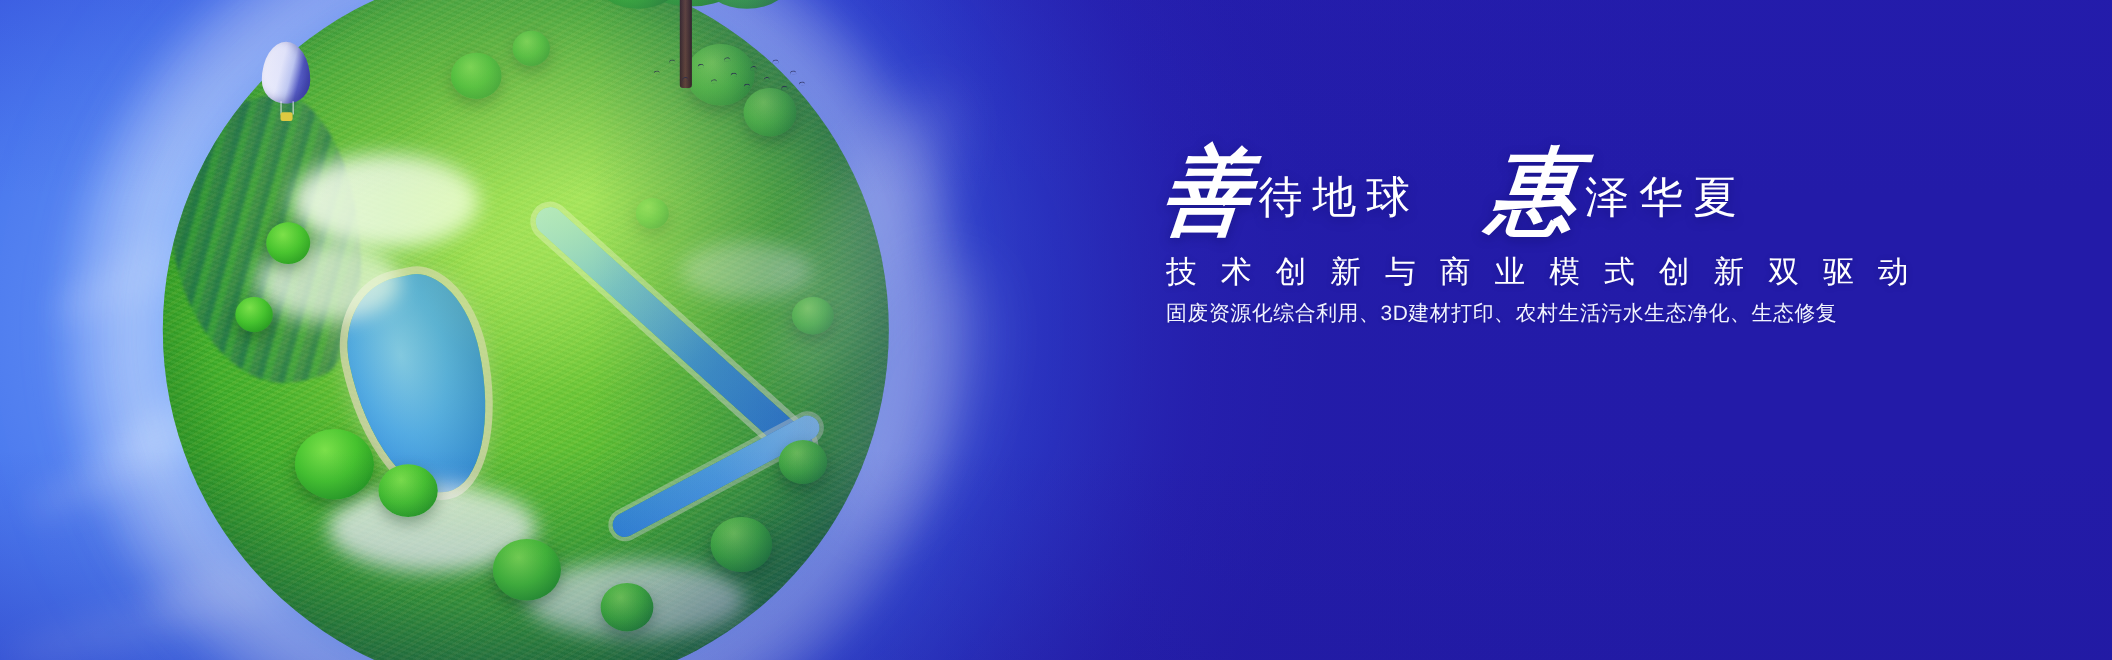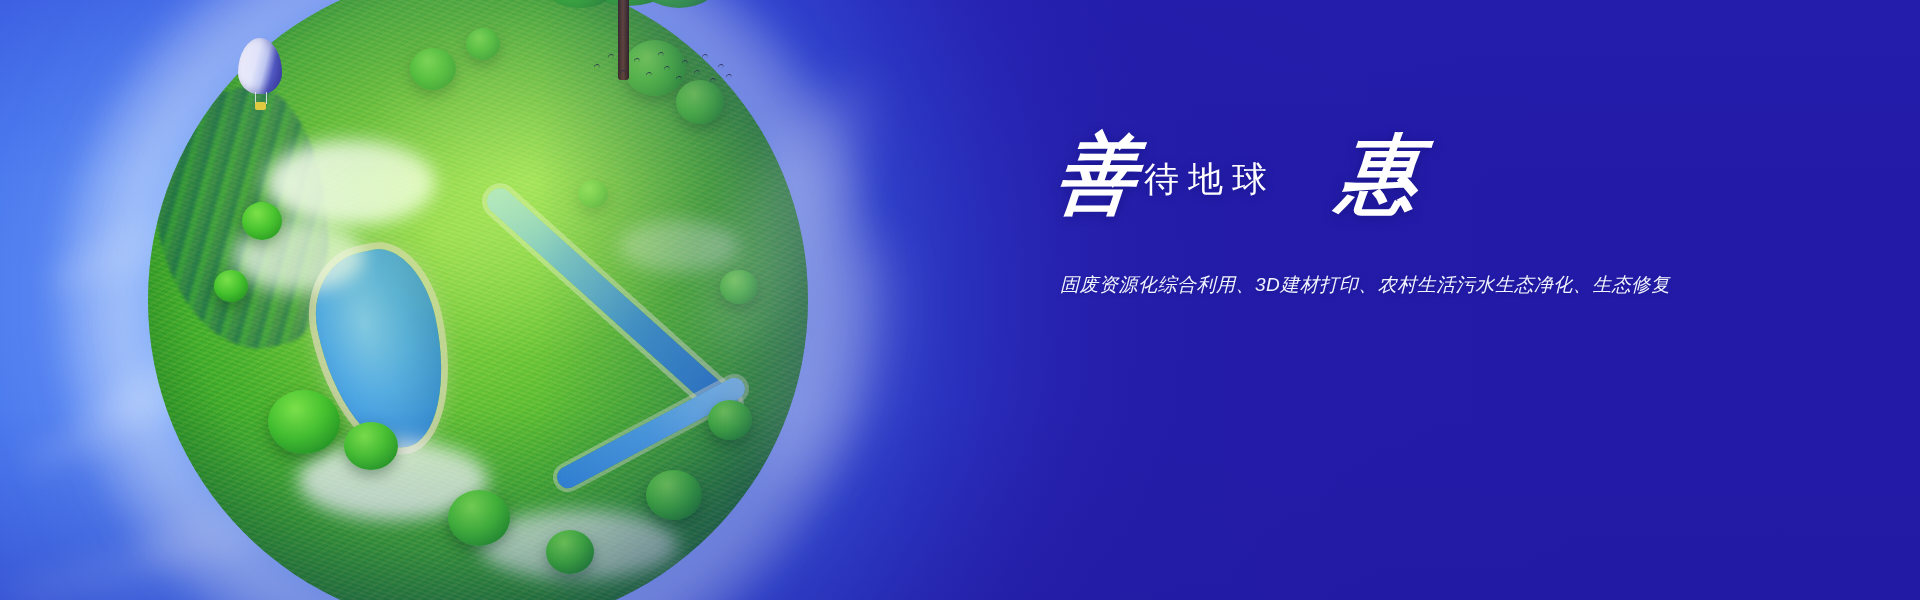--- a/index.html
+++ b/index.html
@@ -252,22 +252,22 @@
     font-size: 78px;
     line-height: 0.95;
     font-weight: 700;
     font-style: italic;
     letter-spacing: 0;
     transform: skewX(-6deg) scaleY(1.08);
     display: inline-block;
     padding-right: 4px;
   }
   .kai {
-    font-family: Liberation Mono, monospace;
-    font-size: 35px;
+    font-family: Liberation Sans, sans-serif;
+    font-size: 40px;
     line-height: 1;
     font-weight: 500;
     letter-spacing: 9px;
     padding-bottom: 12px;
     padding-left: 4px;
     text-align: right;
   }
   .hl-gap { width: 64px; }
 
   .subtitle {
@@ -283,21 +283,20 @@
 
   .desc {
     position: absolute;
     left: 2px;
     top: 272px;
     color: #f2f4ff;
     font-size: 19px;
     letter-spacing: 0.5px;
     white-space: nowrap;
     text-shadow: 0 1px 4px rgba(10,10,80,0.30);
-    font-style: italic;
   }
 
   .cta {
     position: absolute;
     left: 2px;
     top: 308px;
     width: 140px;
     height: 40px;
     border: 1px solid rgba(255,255,255,0.85);
     border-radius: 5px;
@@ -402,20 +401,22 @@
   <div class="cloud cl8"></div>
   <div class="sky-bottom"></div>
 
   <div class="content">
 
     <div class="headline">
       <span class="brush">善</span>
       <span class="kai">待地球</span>
       <span class="hl-gap"></span>
       <span class="brush">惠</span>
+      <span class="kai">泽华夏</span>
     </div>
 
+    <div class="subtitle">技 术 创 新 与 商 业 模 式 创 新 双 驱 动</div>
 
     <div class="desc">固废资源化综合利用、3D建材打印、农村生活污水生态净化、生态修复</div>
 
 
   </div>
 </div>
 
 </body></html>

